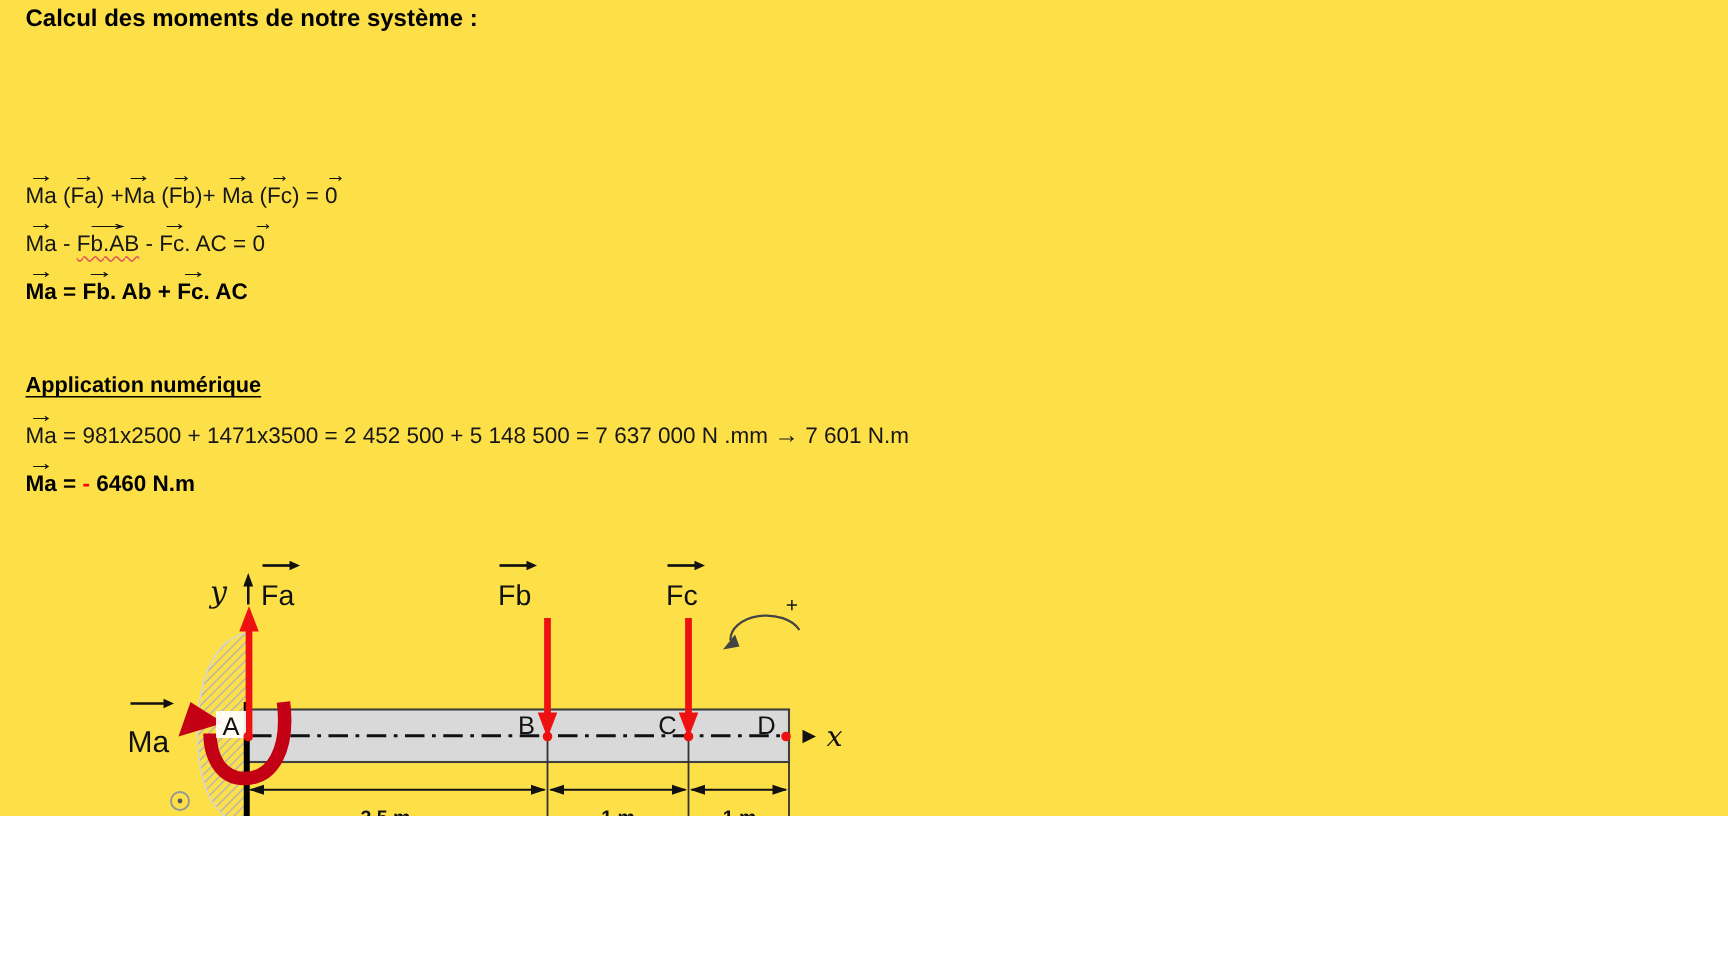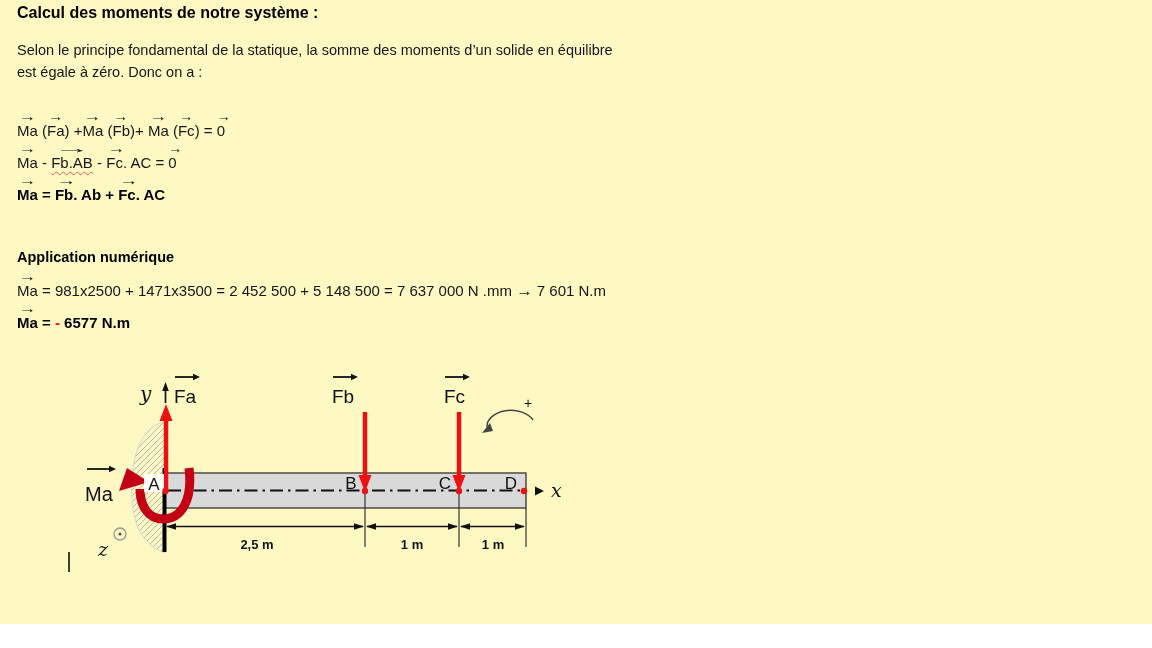--- a/index.html
+++ b/index.html
@@ -1,26 +1,26 @@
 <!DOCTYPE html>
 <html><head>
 <meta charset="utf-8">
 <style>
   html,body{margin:0;padding:0;background:#ffffff;}
   .page{
-    position:relative;width:1152px;height:624px;background:#fef9c3;overflow:hidden;
+    position:relative;width:1152px;height:544px;background:#fde047;overflow:hidden;
     font-family:"Liberation Sans",sans-serif;color:#1a1a1a;
   }
   .doc-title{position:absolute;left:17px;top:4px;font-size:16px;font-weight:700;color:#000;}
   .intro{position:absolute;left:17px;top:39px;font-size:14.5px;line-height:22px;color:#161616;}
   .eq-line{position:absolute;left:17px;font-size:15px;line-height:17px;white-space:pre;color:#161616;}
   .eq-line.bold{font-weight:700;color:#000;}
   #eq1{top:122px}#eq2{top:154px}#eq3{top:186px}
   .app-heading{position:absolute;left:17px;top:249px;font-size:14.5px;font-weight:700;color:#000;
-    text-underline-offset:3px;}
+    text-decoration:underline;text-underline-offset:3px;}
   #app1{top:282px}#app2{top:314px}
   .tok{position:relative;display:inline-block;white-space:pre;vertical-align:baseline;}
   .tok .vec-arrow{position:absolute;top:-13px;left:0;right:0;text-align:center;
     font-size:14px;line-height:1;font-weight:400;color:#111;}
   .tok.sq .tok-text{text-decoration-line:underline;text-decoration-style:wavy;
     text-decoration-color:#e05a5a;text-decoration-thickness:1px;text-underline-offset:3px;text-align:center;}
   .tok.red{color:#ff0000;}
   .tok.warrow{font-weight:700;font-size:16.5px;}
   .diagram{position:absolute;left:60px;top:370px;width:540px;height:212px;}
   .diagram text{font-family:"Liberation Sans",sans-serif;fill:#111;}
@@ -29,33 +29,29 @@
   .diagram text.flabel{font-size:19px;}
   .diagram text.plabel{font-size:17px;}
 </style>
 </head>
 <body>
 
 <div class="page">
 
   <div class="doc-title">Calcul des moments de notre système :</div>
 
-  <div class="intro">
-    <div>Selon le principe fondamental de la statique, la somme des moments d’un solide en équilibre</div>
-    <div>est égale à zéro. Donc on a :</div>
-  </div>
 
   <div class="eq-line" id="eq1"><span class="tok has-vec"><span class="vec-arrow" style="transform: scaleX(1.26667);">→</span><span class="tok-text">Ma</span></span><span class="tok"><span class="tok-text"> (</span></span><span class="tok has-vec"><span class="vec-arrow" style="transform: scaleX(1.06667);">→</span><span class="tok-text">Fa</span></span><span class="tok"><span class="tok-text">) +</span></span><span class="tok has-vec"><span class="vec-arrow" style="transform: scaleX(1.26667);">→</span><span class="tok-text">Ma</span></span><span class="tok"><span class="tok-text"> (</span></span><span class="tok has-vec"><span class="vec-arrow" style="transform: scaleX(1.06667);">→</span><span class="tok-text">Fb</span></span><span class="tok"><span class="tok-text">)+ </span></span><span class="tok has-vec"><span class="vec-arrow" style="transform: scaleX(1.26667);">→</span><span class="tok-text">Ma</span></span><span class="tok"><span class="tok-text"> (</span></span><span class="tok has-vec"><span class="vec-arrow" style="transform: scaleX(1);">→</span><span class="tok-text">Fc</span></span><span class="tok"><span class="tok-text">) = </span></span><span class="tok has-vec"><span class="vec-arrow" style="transform: scaleX(1);">→</span><span class="tok-text">0</span></span></div>
   <div class="eq-line" id="eq2"><span class="tok has-vec"><span class="vec-arrow" style="transform: scaleX(1.26667);">→</span><span class="tok-text">Ma</span></span><span class="tok"><span class="tok-text"> - </span></span><span class="tok has-vec sq"><span class="vec-arrow" style="transform: scaleX(2.6);">→</span><span class="tok-text">Fb.AB</span></span><span class="tok"><span class="tok-text"> - </span></span><span class="tok has-vec"><span class="vec-arrow" style="transform: scaleX(1.26667);">→</span><span class="tok-text">Fc.</span></span><span class="tok"><span class="tok-text"> AC = </span></span><span class="tok has-vec"><span class="vec-arrow" style="transform: scaleX(1);">→</span><span class="tok-text">0</span></span></div>
   <div class="eq-line bold" id="eq3"><span class="tok has-vec"><span class="vec-arrow" style="transform: scaleX(1.26667);">→</span><span class="tok-text">Ma</span></span><span class="tok"><span class="tok-text"> = </span></span><span class="tok has-vec"><span class="vec-arrow" style="transform: scaleX(1.4);">→</span><span class="tok-text">Fb.</span></span><span class="tok"><span class="tok-text"> Ab + </span></span><span class="tok has-vec"><span class="vec-arrow" style="transform: scaleX(1.33333);">→</span><span class="tok-text">Fc.</span></span><span class="tok"><span class="tok-text"> AC</span></span></div>
 
   <div class="app-heading">Application numérique</div>
 
   <div class="eq-line" id="app1"><span class="tok has-vec"><span class="vec-arrow" style="transform: scaleX(1.26667);">→</span><span class="tok-text">Ma</span></span><span class="tok"><span class="tok-text"> = 981x2500 + 1471x3500 = 2 452 500 + 5 148 500 = 7 637 000 N .mm </span></span><span class="tok warrow"><span class="tok-text">→</span></span><span class="tok"><span class="tok-text"> 7 601 N.m</span></span></div>
-  <div class="eq-line bold" id="app2"><span class="tok has-vec"><span class="vec-arrow" style="transform: scaleX(1.26667);">→</span><span class="tok-text">Ma</span></span><span class="tok"><span class="tok-text"> = </span></span><span class="tok red"><span class="tok-text">-</span></span><span class="tok"><span class="tok-text"> 6577 N.m</span></span></div>
+  <div class="eq-line bold" id="app2"><span class="tok has-vec"><span class="vec-arrow" style="transform: scaleX(1.26667);">→</span><span class="tok-text">Ma</span></span><span class="tok"><span class="tok-text"> = </span></span><span class="tok red"><span class="tok-text">-</span></span><span class="tok"><span class="tok-text"> 6460 N.m</span></span></div>
 
   <svg class="diagram" viewBox="0 0 540 212" width="540" height="212">
     <defs>
       <pattern id="hatch" width="6" height="6" patternUnits="userSpaceOnUse">
         <path d="M-1,1 L1,-1 M0,6 L6,0 M5,7 L7,5" stroke="#b5b5b5" stroke-width="1" fill="none"></path>
       </pattern>
     </defs>
 
     <path d="M105,52 C90,54 78,70 74,92 C70,116 71,142 79,160 C85,172 94,179 105,183 Z" fill="url(#hatch)" stroke="#d6d6d6" stroke-width="1"></path>
 

